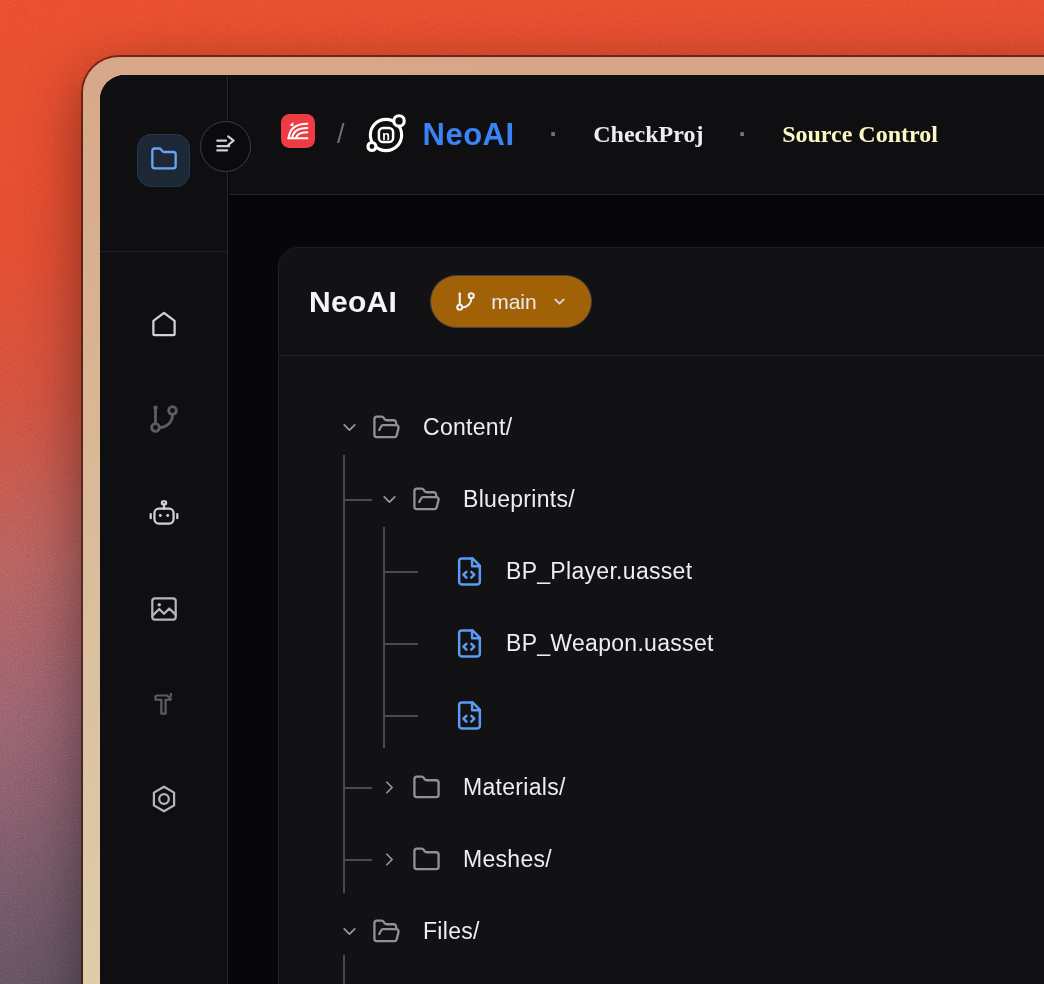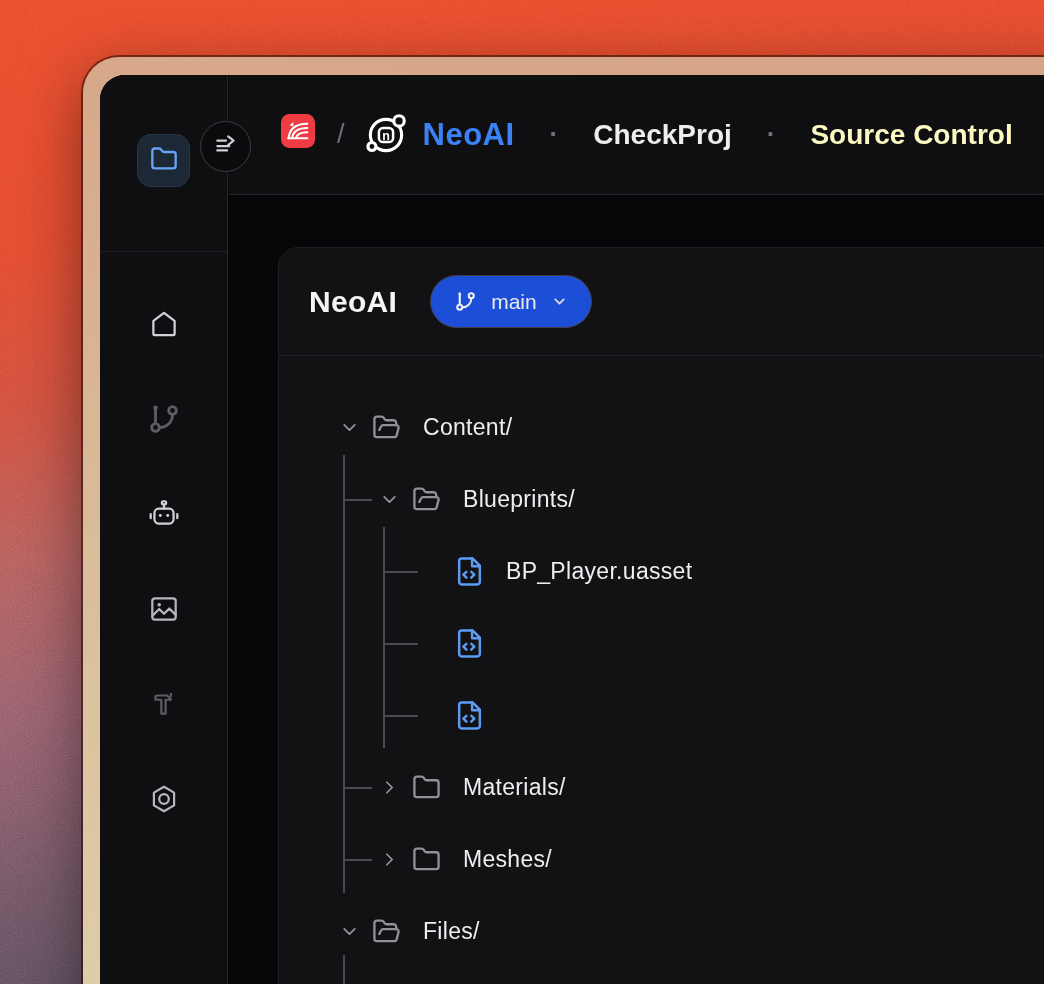--- a/index.html
+++ b/index.html
@@ -47,34 +47,34 @@
   
   .topbar { position:absolute; left:129px; right:0; top:0; height:120px;
             background:#0f0f11; border-bottom:1px solid #242428;
             display:flex; align-items:center; padding-left:48px; }
   .app-logo { width:41px; height:41px; flex:0 0 auto; }
   .path-sep { font-size:27px; color:#6e6e75; margin:0 17px 0 19px; font-weight:400; }
   .orbit-logo { width:48px; height:48px; flex:0 0 auto; }
   .product-name { font-size:31px; font-weight:700; color:#3b82f6;
                   letter-spacing:.5px; margin-left:13px; }
   .crumb-dot { font-size:26px; font-weight:700; color:#72727a; margin:0 35px; }
-  .crumb { font-size:28px; font-weight:700; color:#ededf0; background:none;
-           border:none; cursor:pointer; font-family:Liberation Sans, sans-serif; }
+  .crumb { font-size:24px; font-weight:700; color:#ededf0; background:none;
+           border:none; cursor:pointer; font-family:Liberation Serif, serif; }
   .crumb.muted { color:#fef9c3; }
 
   
   .main { position:absolute; left:129px; top:121px; right:0; bottom:0; background:#070709; }
   .files-card { position:absolute; left:49px; top:51px; right:-25px; bottom:-25px;
                 background:#121215; border:1px solid #1f1f23;
                 border-radius:20px 0 0 0; display:flex; flex-direction:column; }
   .card-header { height:108px; flex:0 0 auto; display:flex; align-items:center;
                  padding-left:30px; border-bottom:1px solid #232327; }
   .panel-title { font-size:30px; font-weight:700; color:#f5f5f7; letter-spacing:.3px; }
   .branch-pill { margin-left:33px; height:53px; padding:0 23px; border-radius:27px;
-                 background:#1d4ed8; border:1.5px solid #414147; display:flex;
+                 background:#a16207; border:1.5px solid #414147; display:flex;
                  align-items:center; gap:14px; cursor:pointer; color:#f0f0f3; }
   .branch-pill .label { font-size:21px; font-weight:500; color:#eaeaee; }
   .branch-pill svg.branch { width:23px; height:23px; }
   .branch-pill svg.chev { width:17px; height:17px; color:#d9d9de; }
 
   
   .tree { flex:1; position:relative; padding-top:35px; overflow:hidden; }
   .vline { position:absolute; width:2px; background:#4a4a51; }
   .v1 { left:64px;  top:99px;  height:438px; }
   .v2 { left:104px; top:171px; height:221px; }
@@ -289,20 +289,21 @@
             <div class="tree-row level2">
               <span class="stub l2"></span>
               <span class="node-icon file-code">
                 <svg viewBox="0 0 24 24" fill="none" stroke="currentColor" stroke-width="1.9" stroke-linecap="round" stroke-linejoin="round">
                   <path d="M14.5 2H6a2 2 0 0 0-2 2v16a2 2 0 0 0 2 2h12a2 2 0 0 0 2-2V7.5L14.5 2z"></path>
                   <path d="M14 2v6h6"></path>
                   <path d="m9.6 12.2-2.3 2.3 2.3 2.3"></path>
                   <path d="m13.4 12.2 2.3 2.3-2.3 2.3"></path>
                 </svg>
               </span>
+              <span class="label">BP_Weapon.uasset</span>
             </div>
             <div class="tree-row level2">
               <span class="stub l2"></span>
               <span class="node-icon file-code">
                 <svg viewBox="0 0 24 24" fill="none" stroke="currentColor" stroke-width="1.9" stroke-linecap="round" stroke-linejoin="round">
                   <path d="M14.5 2H6a2 2 0 0 0-2 2v16a2 2 0 0 0 2 2h12a2 2 0 0 0 2-2V7.5L14.5 2z"></path>
                   <path d="M14 2v6h6"></path>
                   <path d="m9.6 12.2-2.3 2.3 2.3 2.3"></path>
                   <path d="m13.4 12.2 2.3 2.3-2.3 2.3"></path>
                 </svg>

